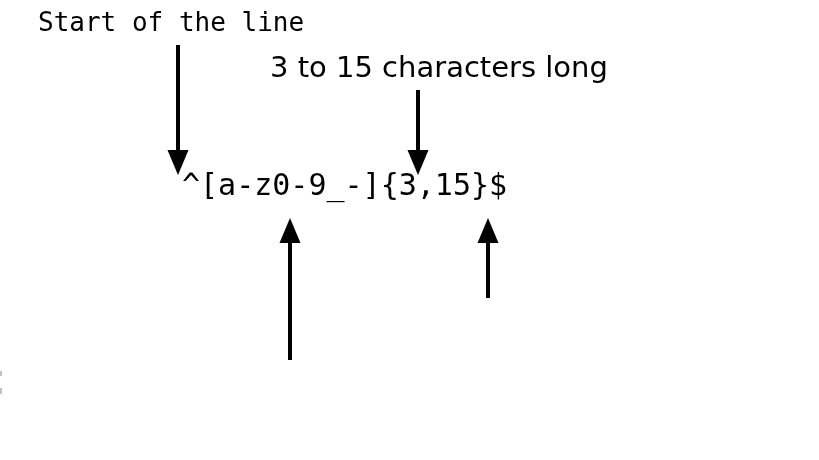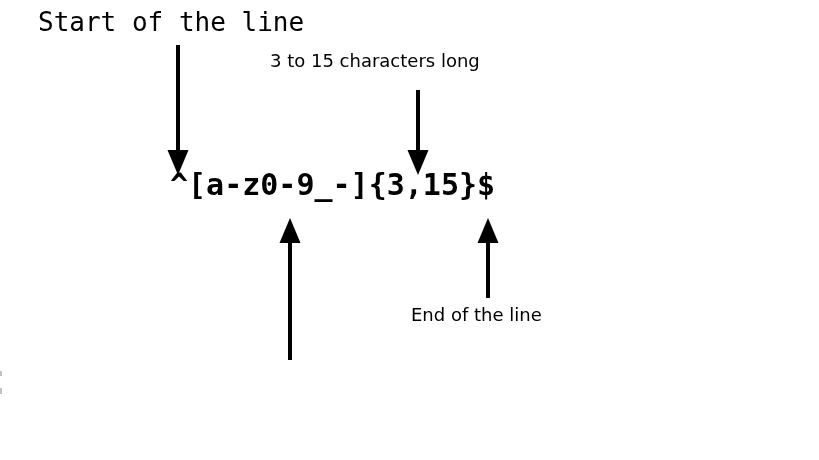--- a/index.html
+++ b/index.html
@@ -21,30 +21,30 @@
     white-space: nowrap;
     line-height: 1.2;
   }
   .mono {
     font-family: "DejaVu Sans Mono", "Liberation Mono", monospace;
     font-size: 26px;
     font-weight: 400;
   }
   .sans {
     font-family: "DejaVu Sans", "Liberation Sans", sans-serif;
-    font-size: 18px;
+    font-size: 29px;
     font-weight: 400;
   }
   .pattern {
     position: absolute;
-    left: 170px;
+    left: 182px;
     top: 167px;
     font-family: "DejaVu Sans Mono", "Liberation Mono", monospace;
     font-size: 30px;
-    font-weight: 700;
+    font-weight: 400;
     color: #000000;
     white-space: nowrap;
     line-height: 1.2;
   }
   .arrows {
     position: absolute;
     left: 0;
     top: 0;
     width: 819px;
     height: 460px;
@@ -68,21 +68,20 @@
 <body>
 
 <div class="canvas">
 
   <div class="label mono" style="left:38px; top:7px">Start of the line</div>
 
   <div class="label sans" style="left:270px; top:50px">3 to 15 characters long</div>
 
   <div class="pattern">^[a-z0-9_-]{3,15}$</div>
 
-  <div class="label sans" style="left:411px; top:304px">End of the line</div>
 
 
   <svg class="arrows" viewBox="0 0 819 460" xmlns="http://www.w3.org/2000/svg">
     <g>
       <line x1="178" y1="45" x2="178" y2="152"></line>
       <polygon points="178,175 167.5,150 188.5,150"></polygon>
     </g>
     <g>
       <line x1="418" y1="90" x2="418" y2="152"></line>
       <polygon points="418,175 407.5,150 428.5,150"></polygon>

